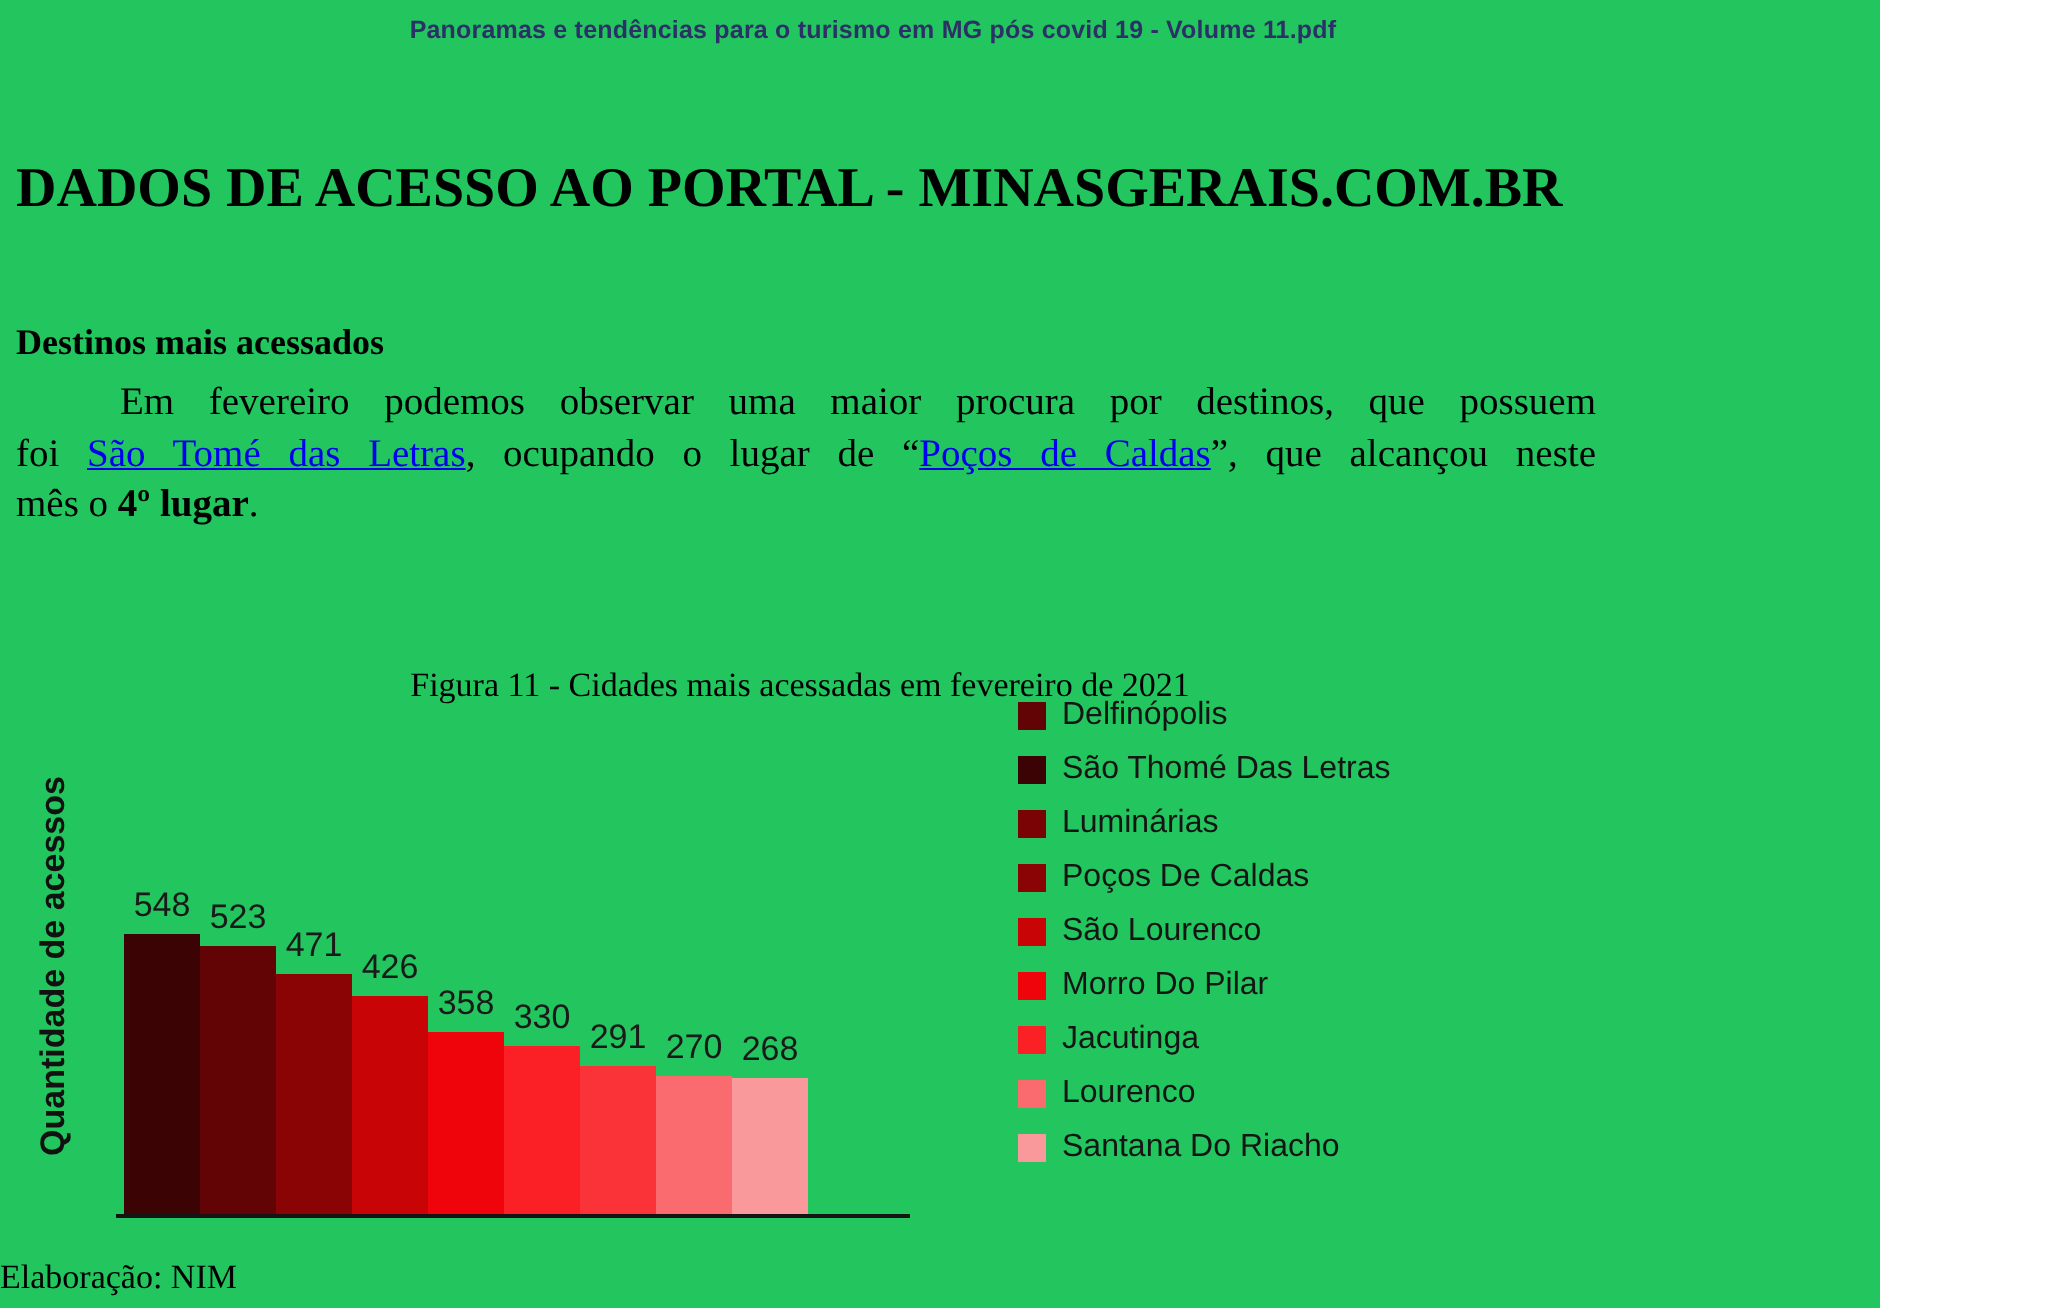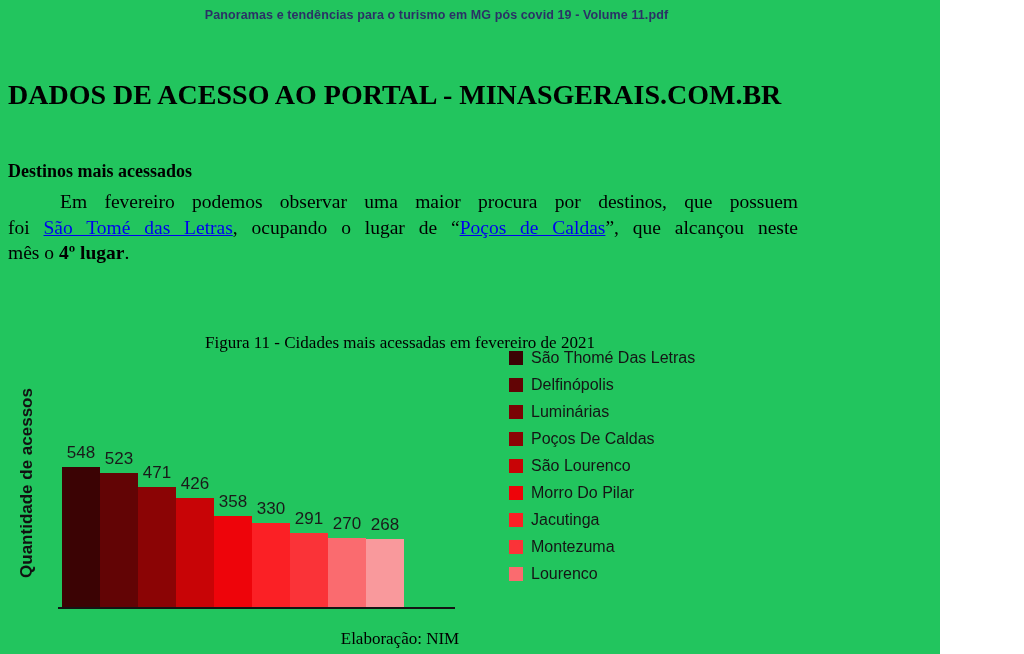--- a/index.html
+++ b/index.html
@@ -18,21 +18,21 @@
     font-weight:bold; font-size:18px; color:#000;margin-top:20px; }
   .doc-paragraph { position:absolute; top:189px; left:8px; width:790px;
     font-family:"Liberation Serif", serif; font-size:19.5px; line-height:25.6px; color:#000; }
   .pline { display:block; text-align:justify; text-align-last:justify;font-family:Liberation Serif, serif; }
   .pline.first { text-indent:52px; }
   .pline.last { text-align-last:left; }
   .doc-link { color:#0000EE; text-decoration:underline; cursor:pointer; }
   .bold { font-weight:bold; }
   .figure-caption { position:absolute; top:317px; left:0; width:800px; text-align:center;
     font-family:"Liberation Serif", serif; font-size:17px; color:#000;margin-top:16px; }
-  .figure-credit { position:absolute; top:629px; left:0; width:800px; text-align:center;
+  .figure-credit { position:absolute; top:629px; left:0; width:800px; 
     font-family:"Liberation Serif", serif; font-size:17px; color:#000; }
 
   
   .ylabel { position:absolute; left:27px; top:483px; transform:translate(-50%,-50%) rotate(-90deg);
     font-size:17px; font-weight:bold; color:#111; white-space:nowrap; }
   .bars { position:absolute; left:62px; top:467px; width:380px; height:140px;
     display:flex; align-items:flex-end; }
   .bar-cell { position:relative; width:38px; height:100%; display:flex; align-items:flex-end; }
   .bar-rect { width:100%; }
   .bar-value { position:absolute; left:50%; transform:translateX(-50%); white-space:nowrap;
@@ -120,54 +120,54 @@
         <span class="bar-value" style="bottom: 73px;">270</span>
       </div>
       <div class="bar-cell">
         <div class="bar-rect" style="height: 68px; background: rgb(249, 153, 156);"></div>
         <span class="bar-value" style="bottom: 72px;">268</span>
       </div>
     </div>
   <div class="x-baseline"></div>
   <div class="legend">
       <div class="legend-row">
+        <span class="legend-swatch" style="background: rgb(98, 4, 5);"></span>
+        <span class="legend-label">Delfinópolis</span>
+      </div>
+      <div class="legend-row">
         <span class="legend-swatch" style="background: rgb(59, 3, 4);"></span>
         <span class="legend-label">São Thomé Das Letras</span>
       </div>
       <div class="legend-row">
-        <span class="legend-swatch" style="background: rgb(98, 4, 5);"></span>
-        <span class="legend-label">Delfinópolis</span>
-      </div>
-      <div class="legend-row">
         <span class="legend-swatch" style="background: rgb(122, 4, 5);"></span>
         <span class="legend-label">Luminárias</span>
       </div>
       <div class="legend-row">
         <span class="legend-swatch" style="background: rgb(139, 4, 5);"></span>
         <span class="legend-label">Poços De Caldas</span>
       </div>
       <div class="legend-row">
         <span class="legend-swatch" style="background: rgb(200, 4, 6);"></span>
         <span class="legend-label">São Lourenco</span>
       </div>
       <div class="legend-row">
         <span class="legend-swatch" style="background: rgb(238, 4, 10);"></span>
         <span class="legend-label">Morro Do Pilar</span>
       </div>
       <div class="legend-row">
         <span class="legend-swatch" style="background: rgb(251, 32, 37);"></span>
         <span class="legend-label">Jacutinga</span>
       </div>
       <div class="legend-row">
-        <span class="legend-swatch" style="background: rgb(250, 51, 56);"></span>
-        <span class="legend-label">Montezuma</span>
-      </div>
-      <div class="legend-row">
         <span class="legend-swatch" style="background: rgb(250, 107, 111);"></span>
         <span class="legend-label">Lourenco</span>
+      </div>
+      <div class="legend-row">
+        <span class="legend-swatch" style="background: rgb(249, 153, 156);"></span>
+        <span class="legend-label">Santana Do Riacho</span>
       </div>
     </div>
 
   <div class="figure-credit">Elaboração: NIM</div>
 
   <div class="scroll-track-a">
     <div class="scroll-up"></div>
     <div class="scroll-thumb"></div>
   </div>
   <div class="scroll-track-b">

